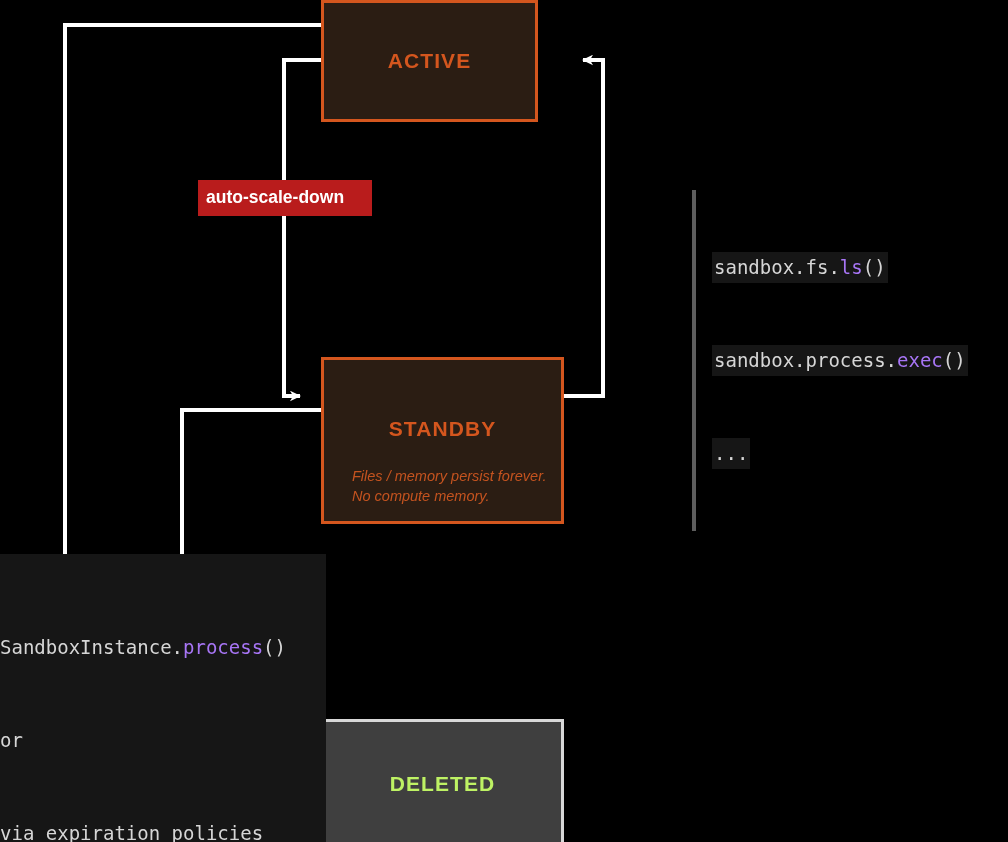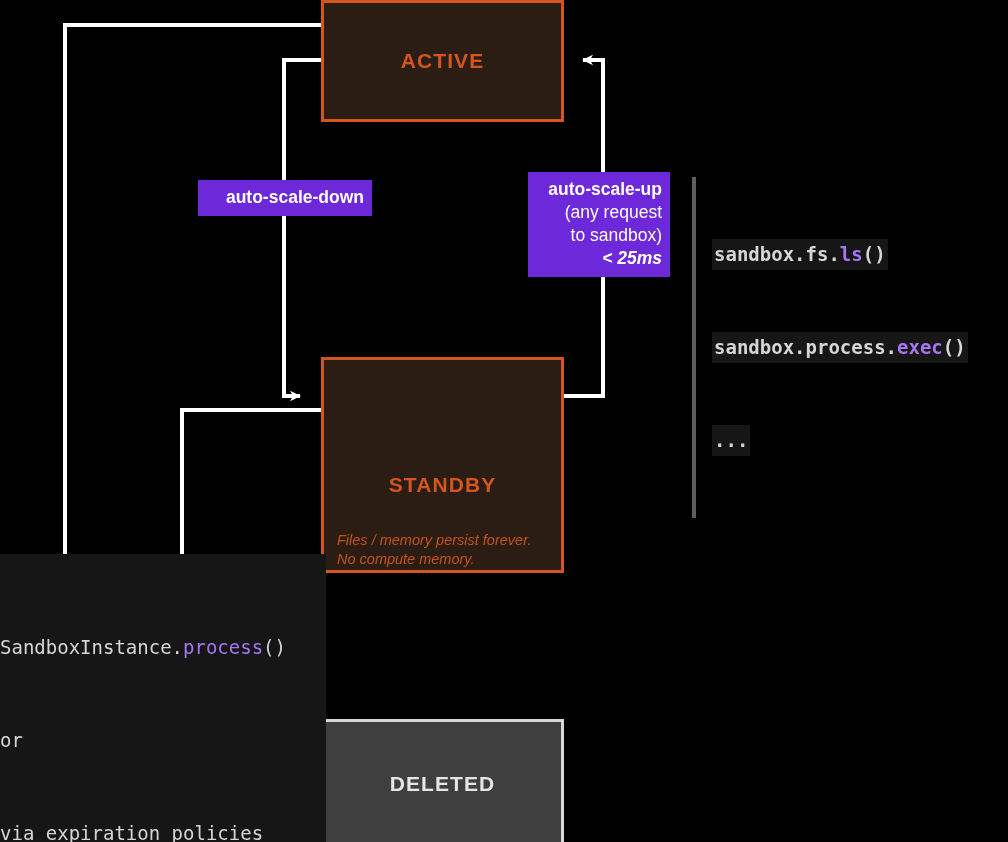--- a/index.html
+++ b/index.html
@@ -39,68 +39,68 @@
     border: 3px solid #d4561e;
   }
   .state-box.deleted-state {
     background: #3f3f3f;
     border: 3px solid #d8d8d8;
   }
 
   #active-box {
     left: 321px;
     top: 0px;
-    width: 243px;
+    width: 217px;
     height: 122px;
     justify-content: center;
   }
   #standby-box {
     left: 321px;
     top: 357px;
     width: 243px;
-    height: 216px;
-    justify-content: flex-end;
+    height: 167px;
+    justify-content: flex-start;
   }
   #deleted-box {
     left: 321px;
     top: 719px;
     width: 243px;
     height: 130px;
     justify-content: center;
   }
 
   .state-title {
     font-size: 21px;
     font-weight: bold;
     letter-spacing: 1.1px;
     color: #d4561e;
   }
   .deleted-state .state-title {
-    color: #e5e5e5;
+    color: #bef264;
   }
   #standby-box .state-title {
     margin-top: 57px;
   }
   .state-subtitle {
-    margin-top: 34px;
+    margin-top: 26px;
     align-self: flex-start;
-    padding-left: 13px;
+    padding-left: 28px;
     font-size: 14.5px;
     font-style: italic;
     line-height: 1.35;
     color: #c4531f;
   }
 
   
   .edge-label {
     position: absolute;
     box-sizing: border-box;
-    background: #6d28d9;
+    background: #b91c1c;
     color: #ffffff;
-    text-align: right;
+    text-align: left;
     line-height: 1.32;
     font-size: 17.5px;
     padding: 6px 8px 7px 8px;
   }
   .edge-label .lbl-head {
     font-weight: bold;
     display: block;
     white-space: nowrap;
   }
   .edge-label .lbl-sub {
@@ -137,24 +137,23 @@
     display: block;
     background: #161616;
     width: max-content;
     padding: 0 2px;
   }
   .code-block .fn {
     color: #a775f5;
   }
   #code-api {
     left: 692px;
-    top: 177px;
+    top: 190px;
     padding-left: 16px;
     border-left: 4px solid #5e5e5e;
-    font-weight: bold;
   }
   #code-delete {
     left: 0px;
     top: 554px;
     padding: 16px 0 16px 0;
     background: #161616;
     width: 326px;
   }
   #code-delete .code-line {
     background: transparent;
@@ -198,26 +197,20 @@
   </div>
 
   <div id="deleted-box" class="state-box deleted-state">
     <div class="state-title">DELETED</div>
   </div>
 
   <div id="label-scale-down" class="edge-label">
     <span class="lbl-head">auto-scale-down</span>
   </div>
 
-  <div id="label-scale-up" class="edge-label">
-    <span class="lbl-head">auto-scale-up</span>
-    <span class="lbl-sub">(any request</span>
-    <span class="lbl-sub">to sandbox)</span>
-    <span class="lbl-em">&lt; 25ms</span>
-  </div>
 
   <div id="code-api" class="code-block">
     <span class="code-line"><span>sandbox.fs.</span><span class="fn">ls</span><span>()</span></span>
     <span class="code-line"><span>sandbox.process.</span><span class="fn">exec</span><span>()</span></span>
     <span class="code-line">...</span>
   </div>
 
   <div id="code-delete" class="code-block">
     <span class="code-line"><span>SandboxInstance.</span><span class="fn">process</span><span>()</span></span>
     <span class="code-line">or</span>

